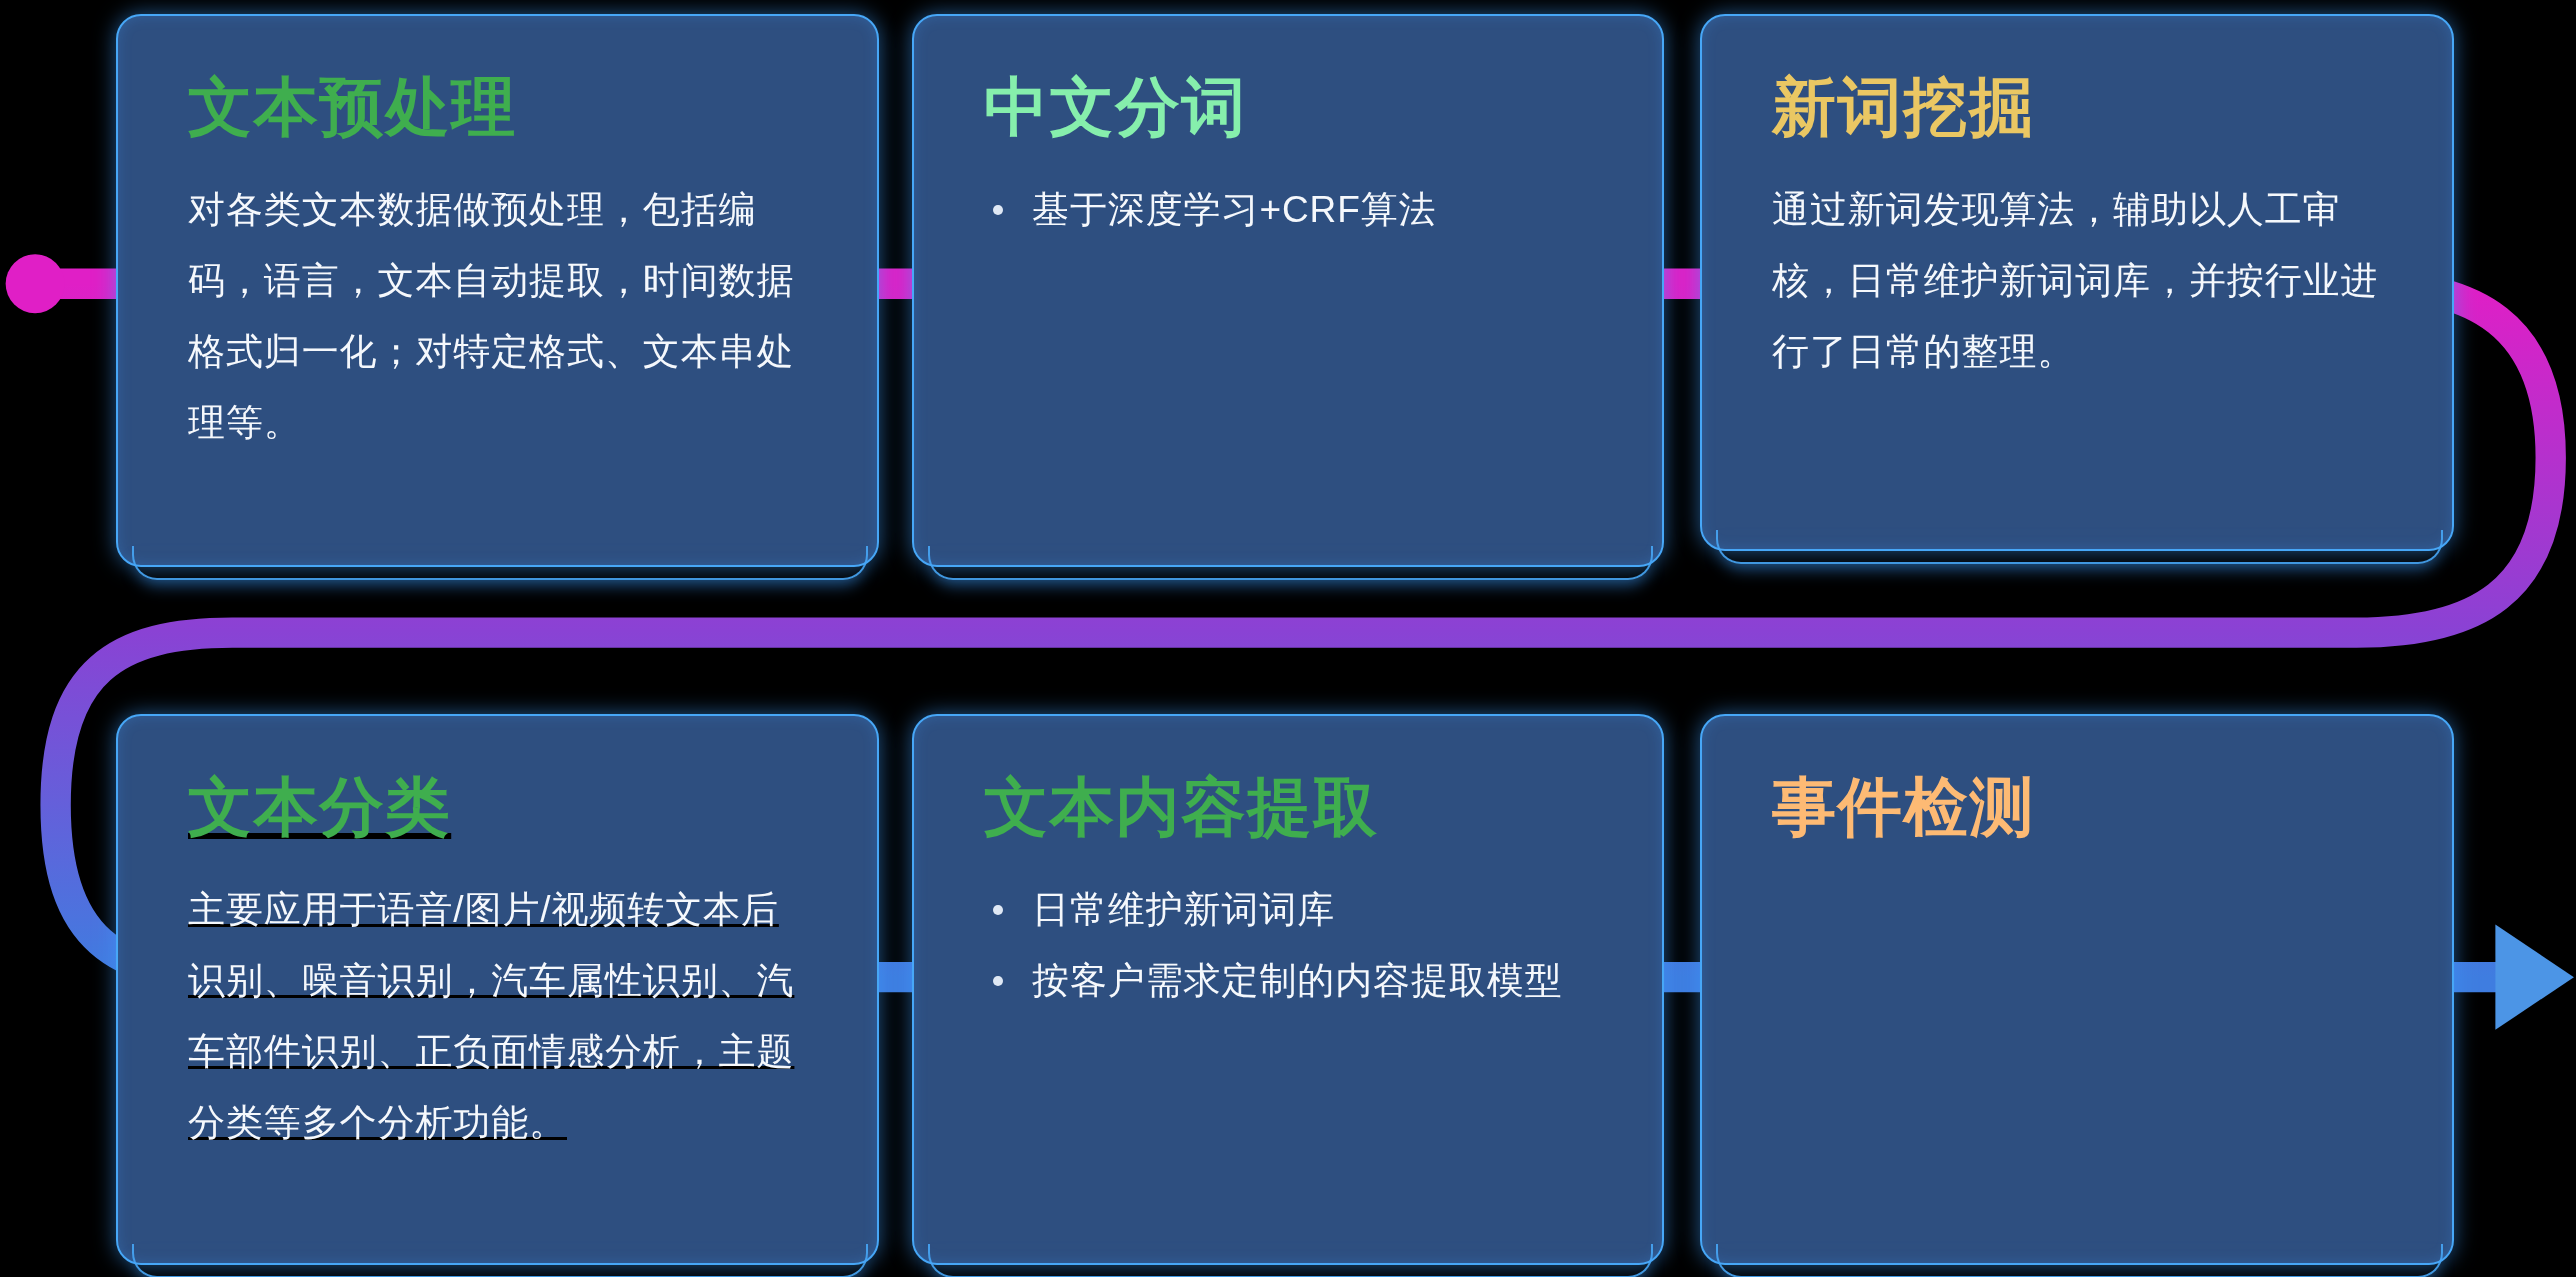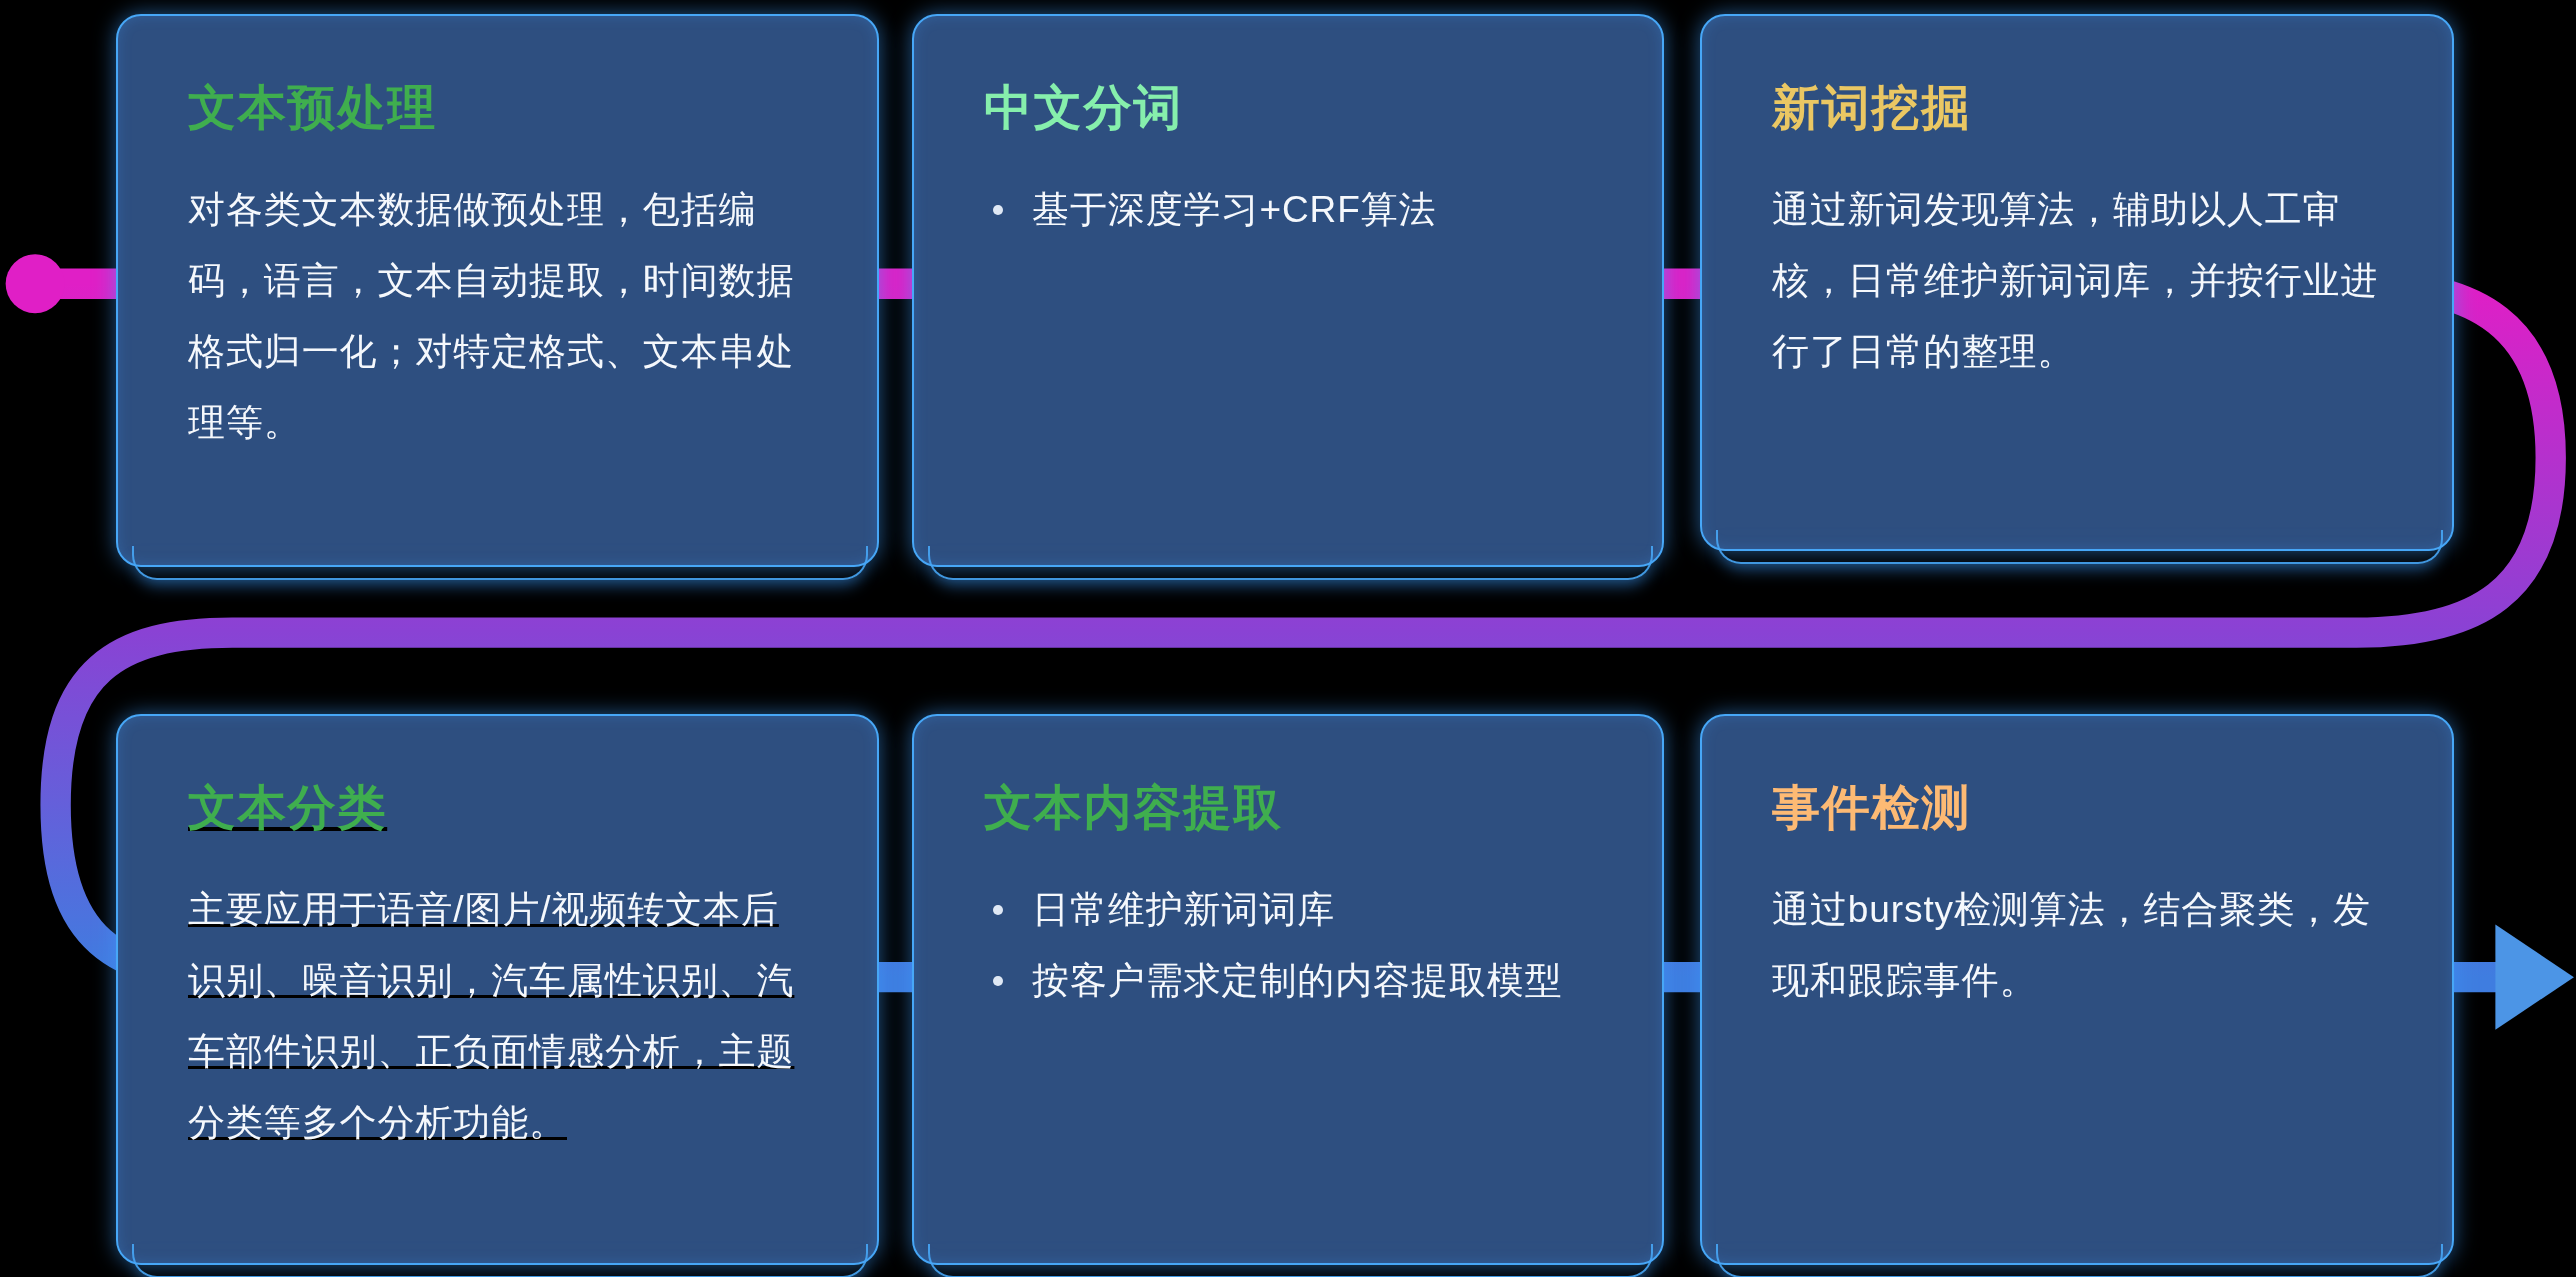--- a/index.html
+++ b/index.html
@@ -45,21 +45,21 @@
   }
   .c1 { left: 116px;  top: 14.3px;  width: 763px; height: 553px; }
   .c2 { left: 912px; top: 14.3px;  width: 752px; height: 553px; }
   .c3 { left: 1700px; top: 14.3px;  width: 754px; height: 537px; }
   .c4 { left: 116px;  top: 714px; width: 763px; height: 551px; text-decoration: underline; }
   .c5 { left: 912px; top: 714px; width: 752px; height: 551px; }
   .c6 { left: 1700px; top: 714px; width: 754px; height: 551px; }
 
   .title {
     margin: 0;
-    font-size: 48px;
+    font-size: 64px;
     line-height: 59px;
     font-weight: 700;
     letter-spacing: 1.8px;
   }
   .title.green  { color: #3fae4e; }
   .title.yellow { color: #eac763; }
 
   .body {
     margin: 37px 0 0 0;
     font-size: 37px;
@@ -134,17 +134,16 @@
   <section class="card c5">
     <h2 class="title green" style="color: rgb(63, 174, 78);">文本内容提取</h2>
     <ul class="bullets">
       <li>日常维护新词词库</li>
       <li>按客户需求定制的内容提取模型</li>
     </ul>
   </section>
 
   <section class="card c6">
     <h2 class="title yellow" style="color: #fdba74;">事件检测</h2>
-    <p class="body">通过bursty检测算法，结合聚类，发现和跟踪事件。</p>
   </section>
 
 </div>
 
 
 </body></html>

